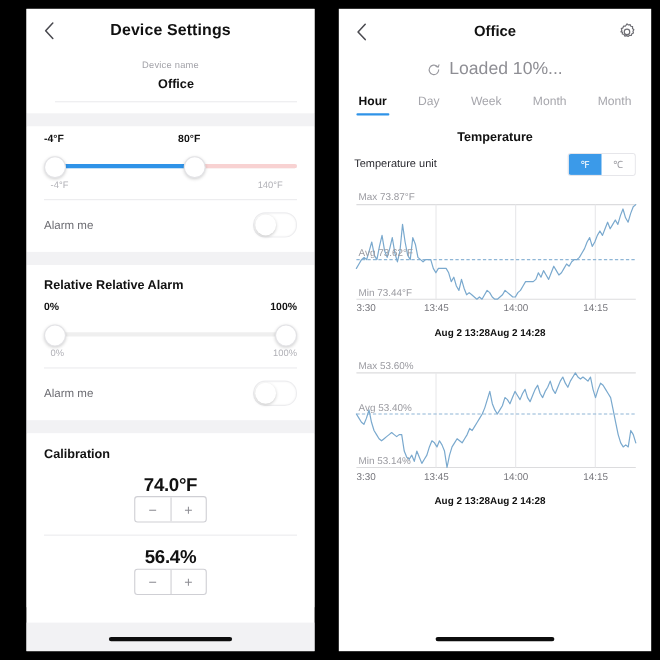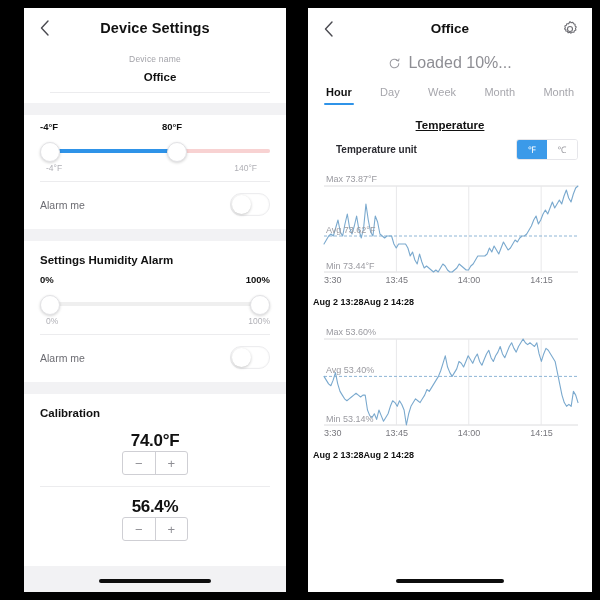--- a/index.html
+++ b/index.html
@@ -136,42 +136,41 @@
   }
   .tab.active{color:#111;font-weight:bold;}
   .tab.active:after{
     content:"";position:absolute;left:-2px;right:-2px;bottom:2px;height:2px;
     background:#2f93e8;border-radius:1px;
   }
 
   .chart-title{
     text-align:center;font-size:11.5px;font-weight:bold;color:#111;
     padding:12px 0 4px 0;
-    text-decoration:underline;
   }
   .unit-row{
     display:flex;align-items:center;justify-content:space-between;
     padding:4px 14px 6px 14px;
   }
-  .unit-label{font-size:10px;font-weight:bold;color:#2a2a30;margin-left:14px;}
+  .unit-label{font-size:10px;font-weight:normal;color:#2a2a30;}
   .unit-seg{
     display:flex;width:60px;height:19px;border:1px solid #e6e6ea;border-radius:3px;
     overflow:hidden;
   }
   .unit-seg div{
     flex:1;display:flex;align-items:center;justify-content:center;
     font-size:9px;cursor:pointer;
   }
   .unit-seg .on{background:#3b9ae9;color:#fff;}
   .unit-seg .off{background:#fff;color:#9c9ca2;}
 
   .chart-box{position:relative;margin:2px 8px 0 8px;}
   .chart-box svg{display:block;width:100%;}
   .footer-times{
-    display:flex;justify-content:flex-start;
+    display:flex;justify-content:center;
     padding:1px 14px 0 5px;font-size:9px;font-weight:bold;color:#111;
   }
 </style>
 </head>
 <body>
 
 <div class="stage">
 
   <div class="phone" id="phone-left">
 
@@ -218,21 +217,21 @@
         <div class="alarm-label">Alarm me</div>
         <div class="toggle">
           <div class="knob-t"></div>
         </div>
       </div>
     </div>
 
     <div class="sep-gap"></div>
 
     <div class="card">
-      <div class="sect-title">Settings Humidity Alarm</div>
+      <div class="sect-title">Relative Relative Alarm</div>
 
       <div class="slider-wrap">
         <div class="slider-toplabels">
           <span style="left:0;">0%</span>
           <span style="right:0;">100%</span>
         </div>
         <div class="slider-track-row">
           <div class="track"></div>
           <div class="knob" style="left:0;"></div>
           <div class="knob" style="right:0;"></div>

